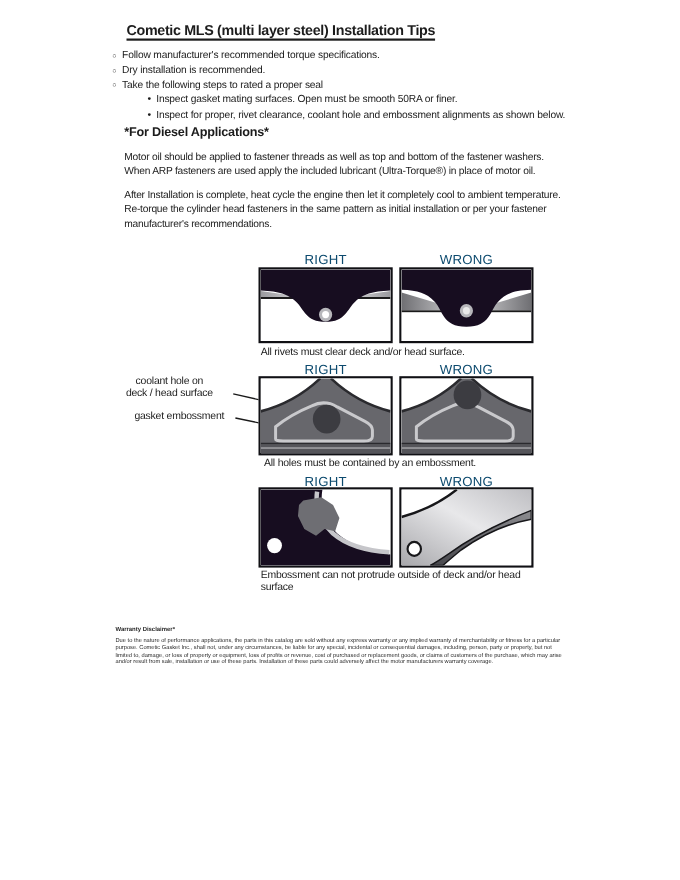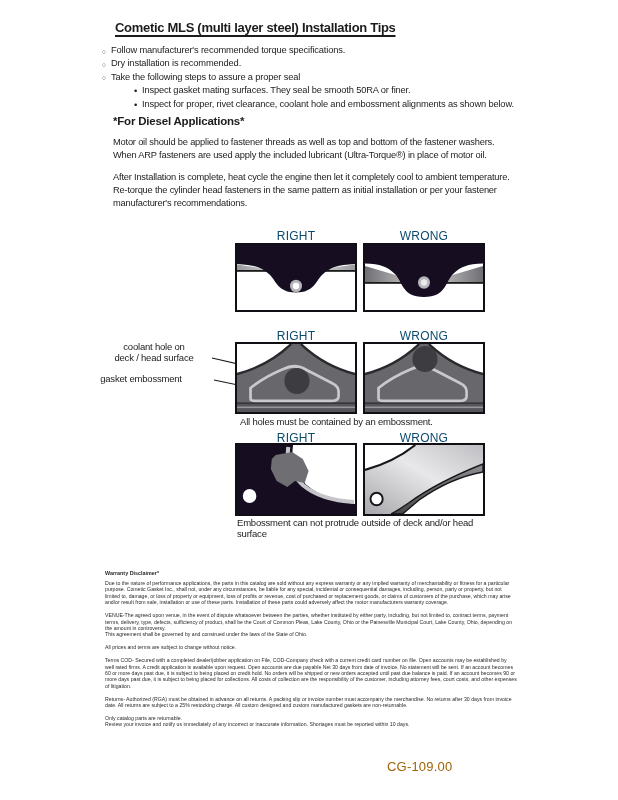--- a/index.html
+++ b/index.html
@@ -1,17 +1,17 @@
 <!DOCTYPE html>
 <html><head>
 <meta charset="utf-8">
 <style>
   html,body{margin:0;padding:0;background:#ffffff;}
   .page{
-    position:relative;width:618px;height:800px;background:#ffffff;overflow:hidden;
+    position:relative;width:618px;height:604px;background:#ffffff;overflow:hidden;
     font-family:"Liberation Sans",sans-serif;color:#1c1c1c;
   }
   
   .doc-title{
     position:absolute;left:115px;top:20px;margin:0;
     font-size:13px;font-weight:bold;letter-spacing:-0.3px;
     text-decoration:underline;text-underline-offset:3px;text-decoration-thickness:1.5px;
     white-space:nowrap;
   }
   
@@ -43,22 +43,22 @@
 </head>
 <body>
 
 <div class="page">
 
   <h1 class="doc-title">Cometic MLS (multi layer steel) Installation Tips</h1>
 
   <ul class="bullets">
     <li>Follow manufacturer's recommended torque specifications.</li>
     <li>Dry installation is recommended.</li>
-    <li>Take the following steps to assure a proper seal</li>
-    <li class="sub">Inspect gasket mating surfaces.  They seal be smooth 50RA or finer.</li>
+    <li>Take the following steps to rated a proper seal</li>
+    <li class="sub">Inspect gasket mating surfaces.  Open must be smooth 50RA or finer.</li>
     <li class="sub">Inspect for proper, rivet clearance, coolant hole and embossment alignments as shown below.</li>
   </ul>
 
   <div class="diesel">
     <h2>*For Diesel Applications*</h2>
     <p>Motor oil should be applied to fastener threads as well as top and bottom of the fastener washers. When ARP fasteners are used apply the included lubricant (Ultra-Torque®) in place of motor oil.</p>
     <p>After Installation is complete, heat cycle the engine then let it completely cool to ambient temperature. Re-torque the cylinder head fasteners in the same pattern as initial installation or per your fastener manufacturer's recommendations.</p>
   </div>
 
   <div class="fig-label col-a" style="top:229px">RIGHT</div>
@@ -101,27 +101,28 @@
       <rect width="122" height="65" fill="#ffffff"></rect>
       <rect x="0" y="37" width="122" height="1.8" fill="#1a1a1a"></rect>
       <polygon points="0,37 0,21 56,37" fill="url(#w2a)"></polygon>
       <polygon points="122,37 122,21 66,37" fill="url(#w2b)"></polygon>
       <path d="M0,0 H122 V18.5 C106,19 99,21.5 91,29 C83,36.5 84,52 61,52 C38,52 39,36.5 31,29 C23,21.5 16,19 0,18.5 Z" fill="#170d20"></path>
       <circle cx="61" cy="37.5" r="6.2" fill="#b7b7bb"></circle>
       <circle cx="61" cy="37.5" r="3.3" fill="#e9e9e9"></circle>
     </svg>
   </div>
 
+  <div class="fig-caption" style="left:237px;top:315px">All rivets must clear deck and/or head surface.</div>
 
   <div class="fig-label col-a" style="top:329px">RIGHT</div>
   <div class="fig-label col-b" style="top:329px">WRONG</div>
 
   <div class="annotation" style="left:98px;top:342px;width:112px">coolant hole on
 deck / head surface</div>
-  <div class="annotation" style="left:84px;top:374px;width:114px">gasket embossment</div>
+  <div class="annotation" style="left:106px;top:374px;width:114px">gasket embossment</div>
 
   <svg class="leader-lines" viewBox="0 0 100 45">
     <line x1="7" y1="8" x2="90" y2="27" stroke="#1a1a1a" stroke-width="1.2"></line>
     <line x1="9" y1="30" x2="57" y2="40" stroke="#1a1a1a" stroke-width="1.2"></line>
   </svg>
 
   <div class="fig-img r2 col-a">
     <svg viewBox="0 0 122 68" preserveAspectRatio="none">
       <rect width="122" height="68" fill="#ffffff"></rect>
       <path d="M0,30 Q32,22 56,0 L66,0 Q90,22 122,30 V68 H0 Z" fill="#67676c"></path>

